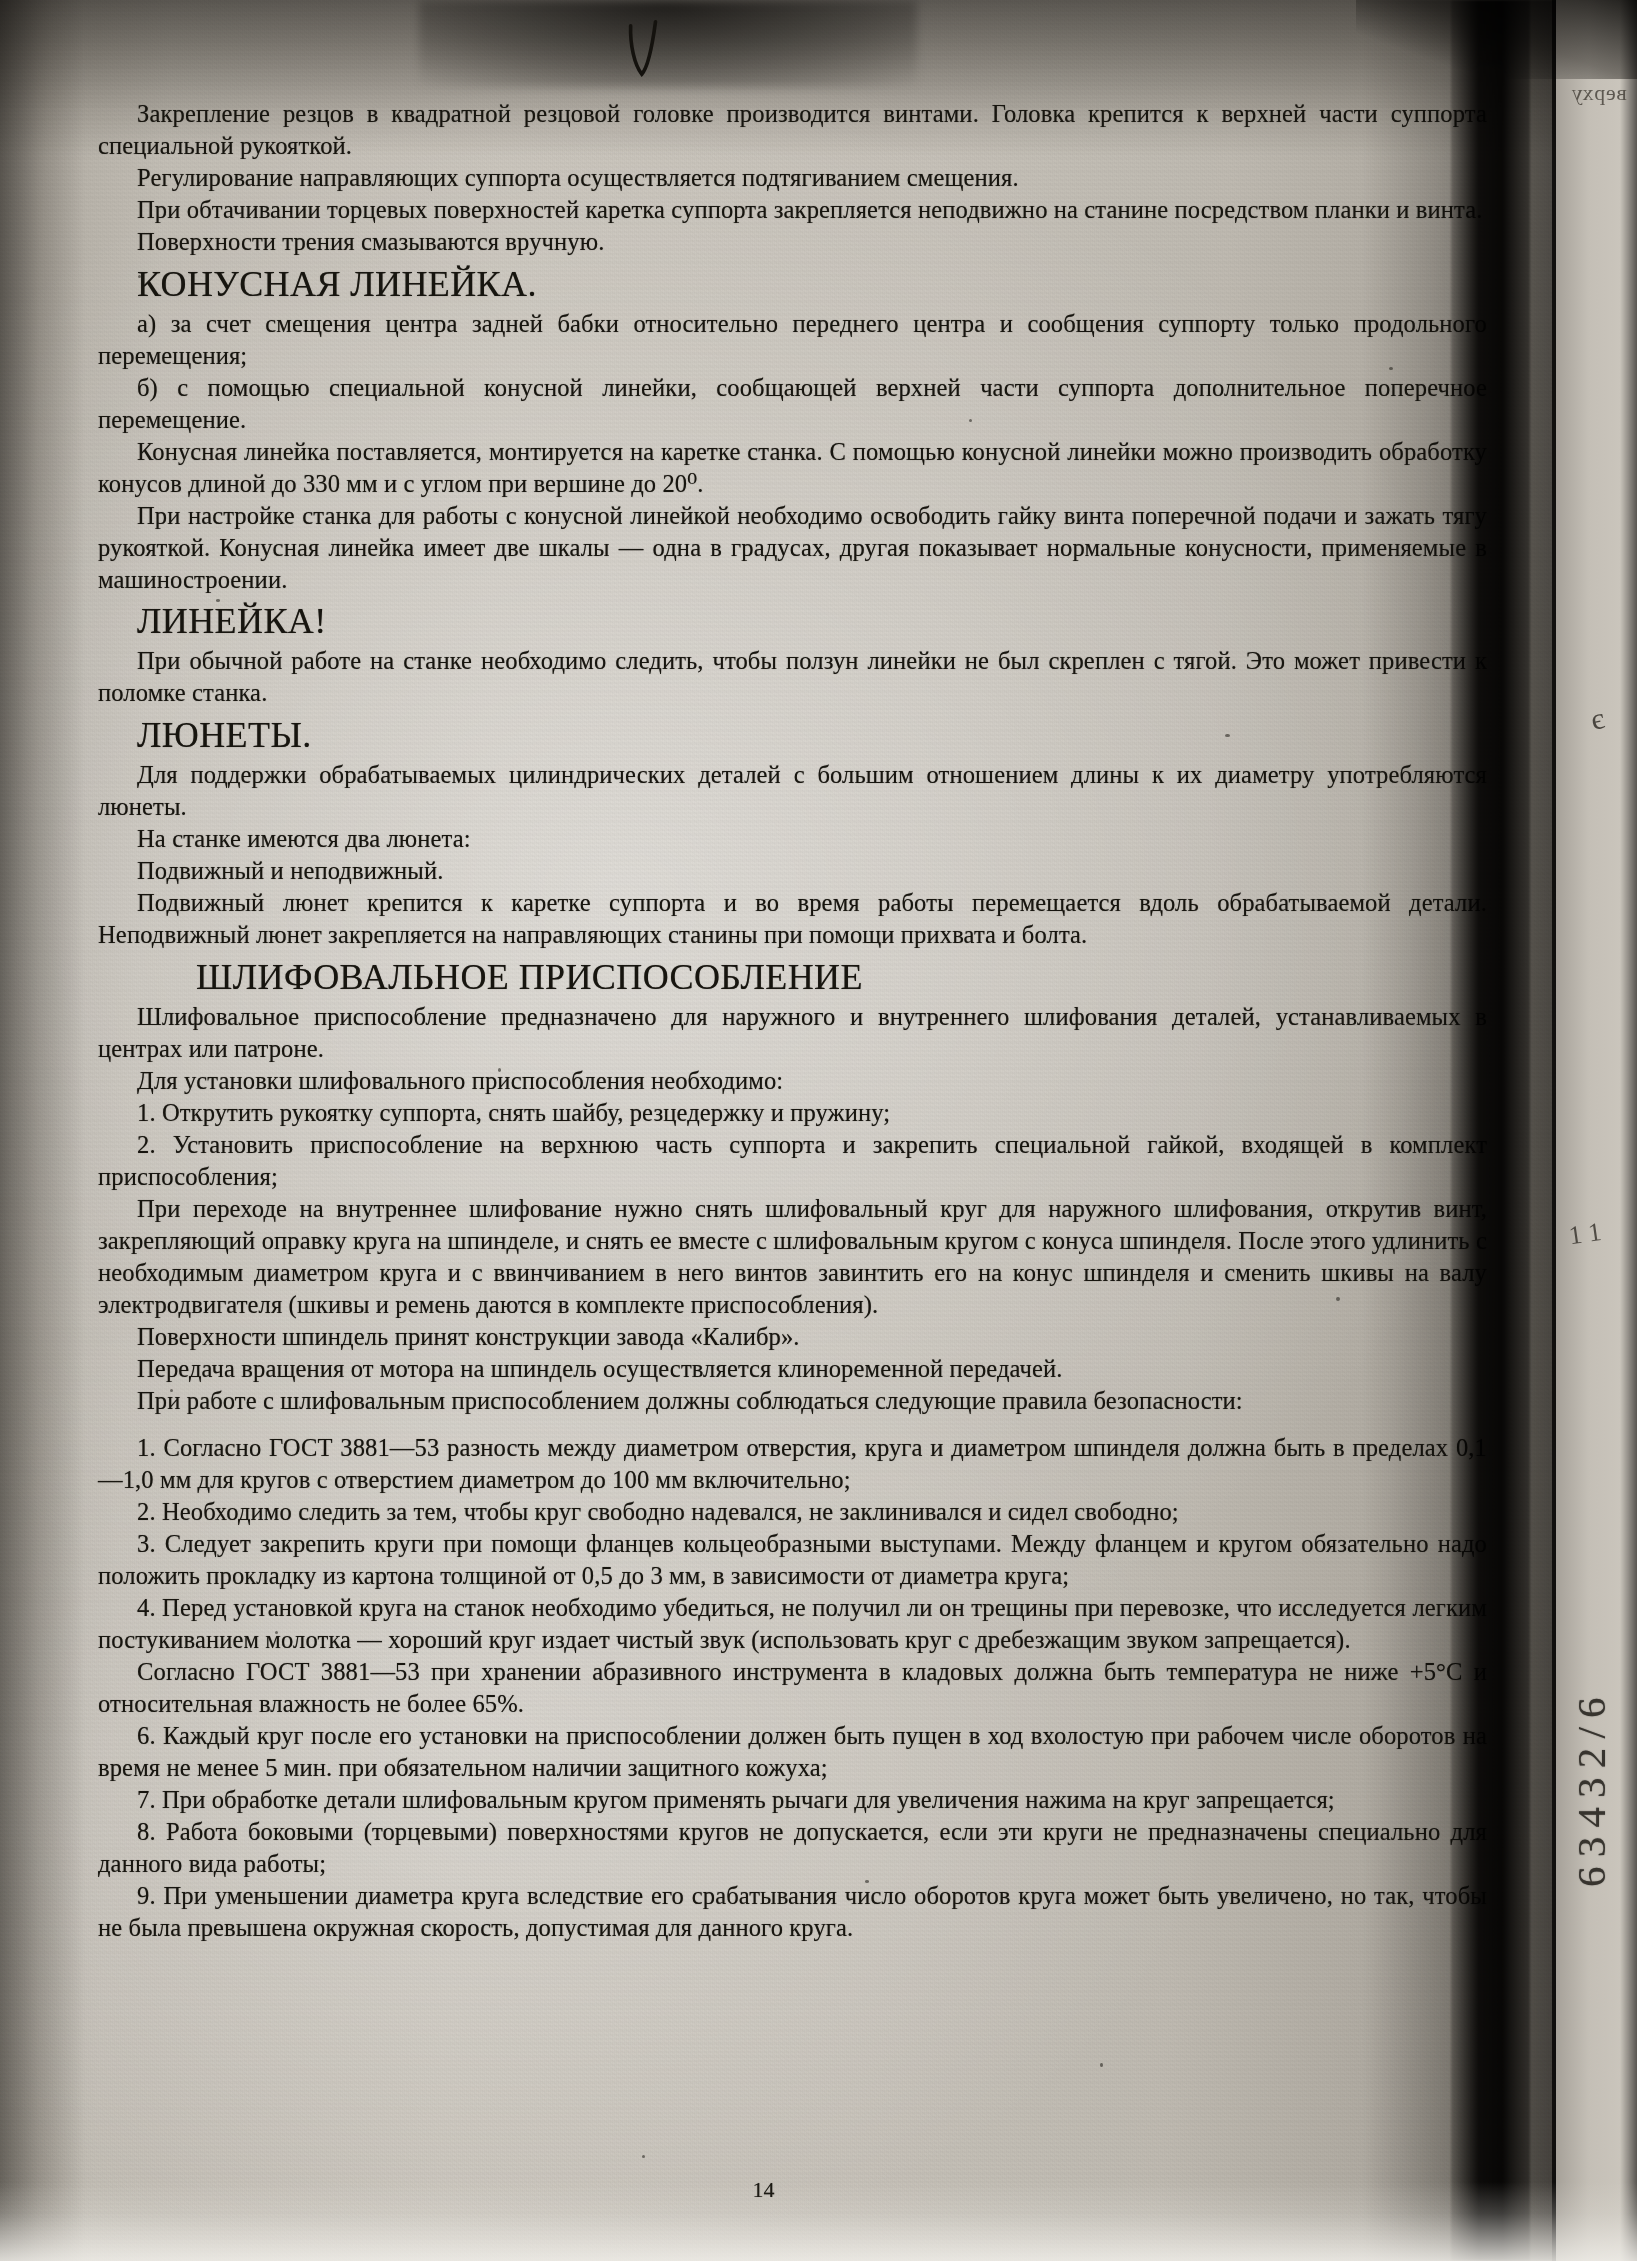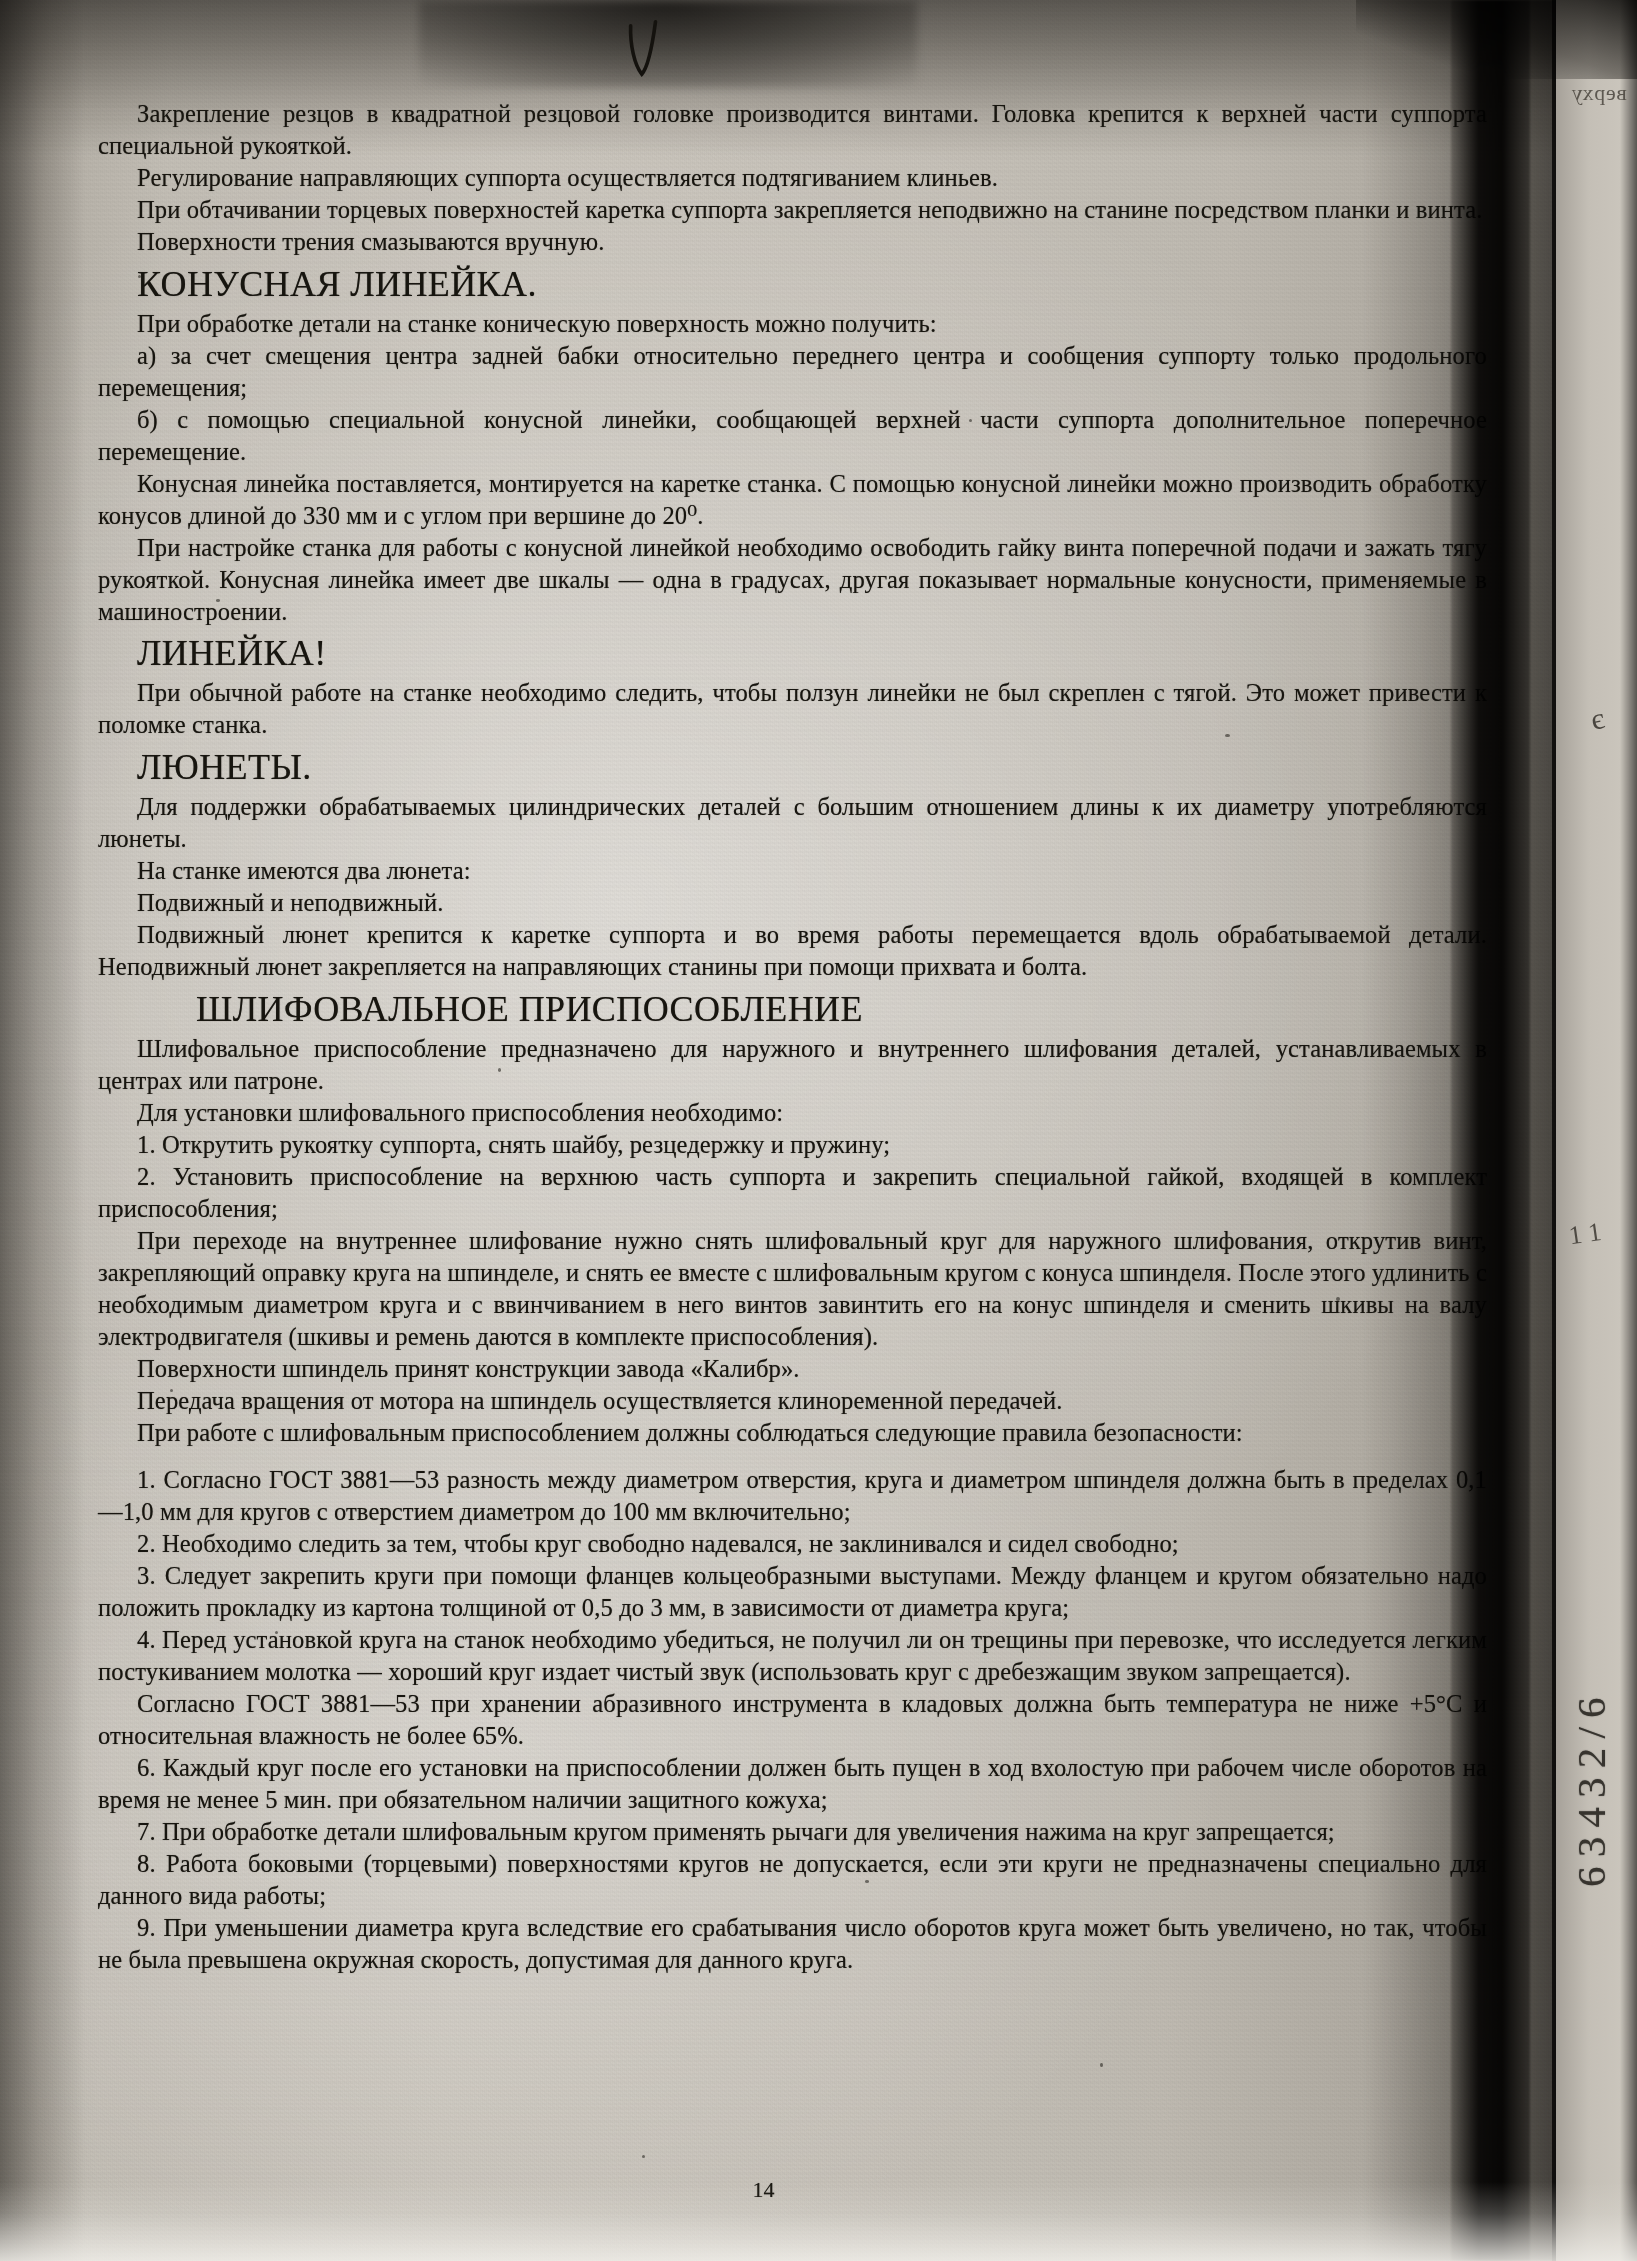--- a/index.html
+++ b/index.html
@@ -208,27 +208,26 @@
 
   <div class="paper"></div>
   <div class="grain"></div>
   <div class="topsmudge"></div>
   <div class="topsmudge2"></div>
   <div class="leftedge"></div>
 
   <div class="col">
 
     <p>Закрепление резцов в квадратной   резцовой головке производится винтами. Головка крепится к верхней части суппорта специальной рукояткой.</p>
-    <p>Регулирование направляющих суппорта осуществляется подтягиванием клиньев.</p>
+    <p>Регулирование направляющих суппорта осуществляется подтягиванием смещения.</p>
     <p>При обтачивании торцевых поверхностей каретка суппорта закрепляется неподвижно на станине посредством планки и винта.</p>
     <p>Поверхности трения смазываются вручную.</p>
 
     <h2>КОНУСНАЯ ЛИНЕЙКА.</h2>
 
-    <p>При обработке детали на станке коническую поверхность можно получить:</p>
     <p>а) за счет смещения центра задней бабки относительно переднего центра и сообщения суппорту только продольного перемещения;</p>
     <p>б) с помощью специальной конусной линейки, сообщающей верхней части суппорта дополнительное поперечное перемещение.</p>
     <p>Конусная линейка поставляется, монтируется на каретке станка. С помощью конусной линейки можно производить обработку конусов длиной до 330 мм и с углом при вершине до 20⁰.</p>
     <p>При настройке станка для работы с конусной линейкой необходимо освободить гайку винта поперечной подачи и зажать тягу рукояткой. Конусная линейка имеет две шкалы — одна в градусах, другая показывает нормальные конусности, применяемые в машиностроении.</p>
 
     <h2>ЛИНЕЙКА!</h2>
     <p>При обычной работе на станке необходимо следить, чтобы ползун линейки не был скреплен с тягой. Это может привести к поломке станка.</p>
 
     <h2>ЛЮНЕТЫ.</h2>
     <p>Для поддержки обрабатываемых цилиндрических деталей с большим отношением длины к их диаметру употребляются люнеты.</p>

